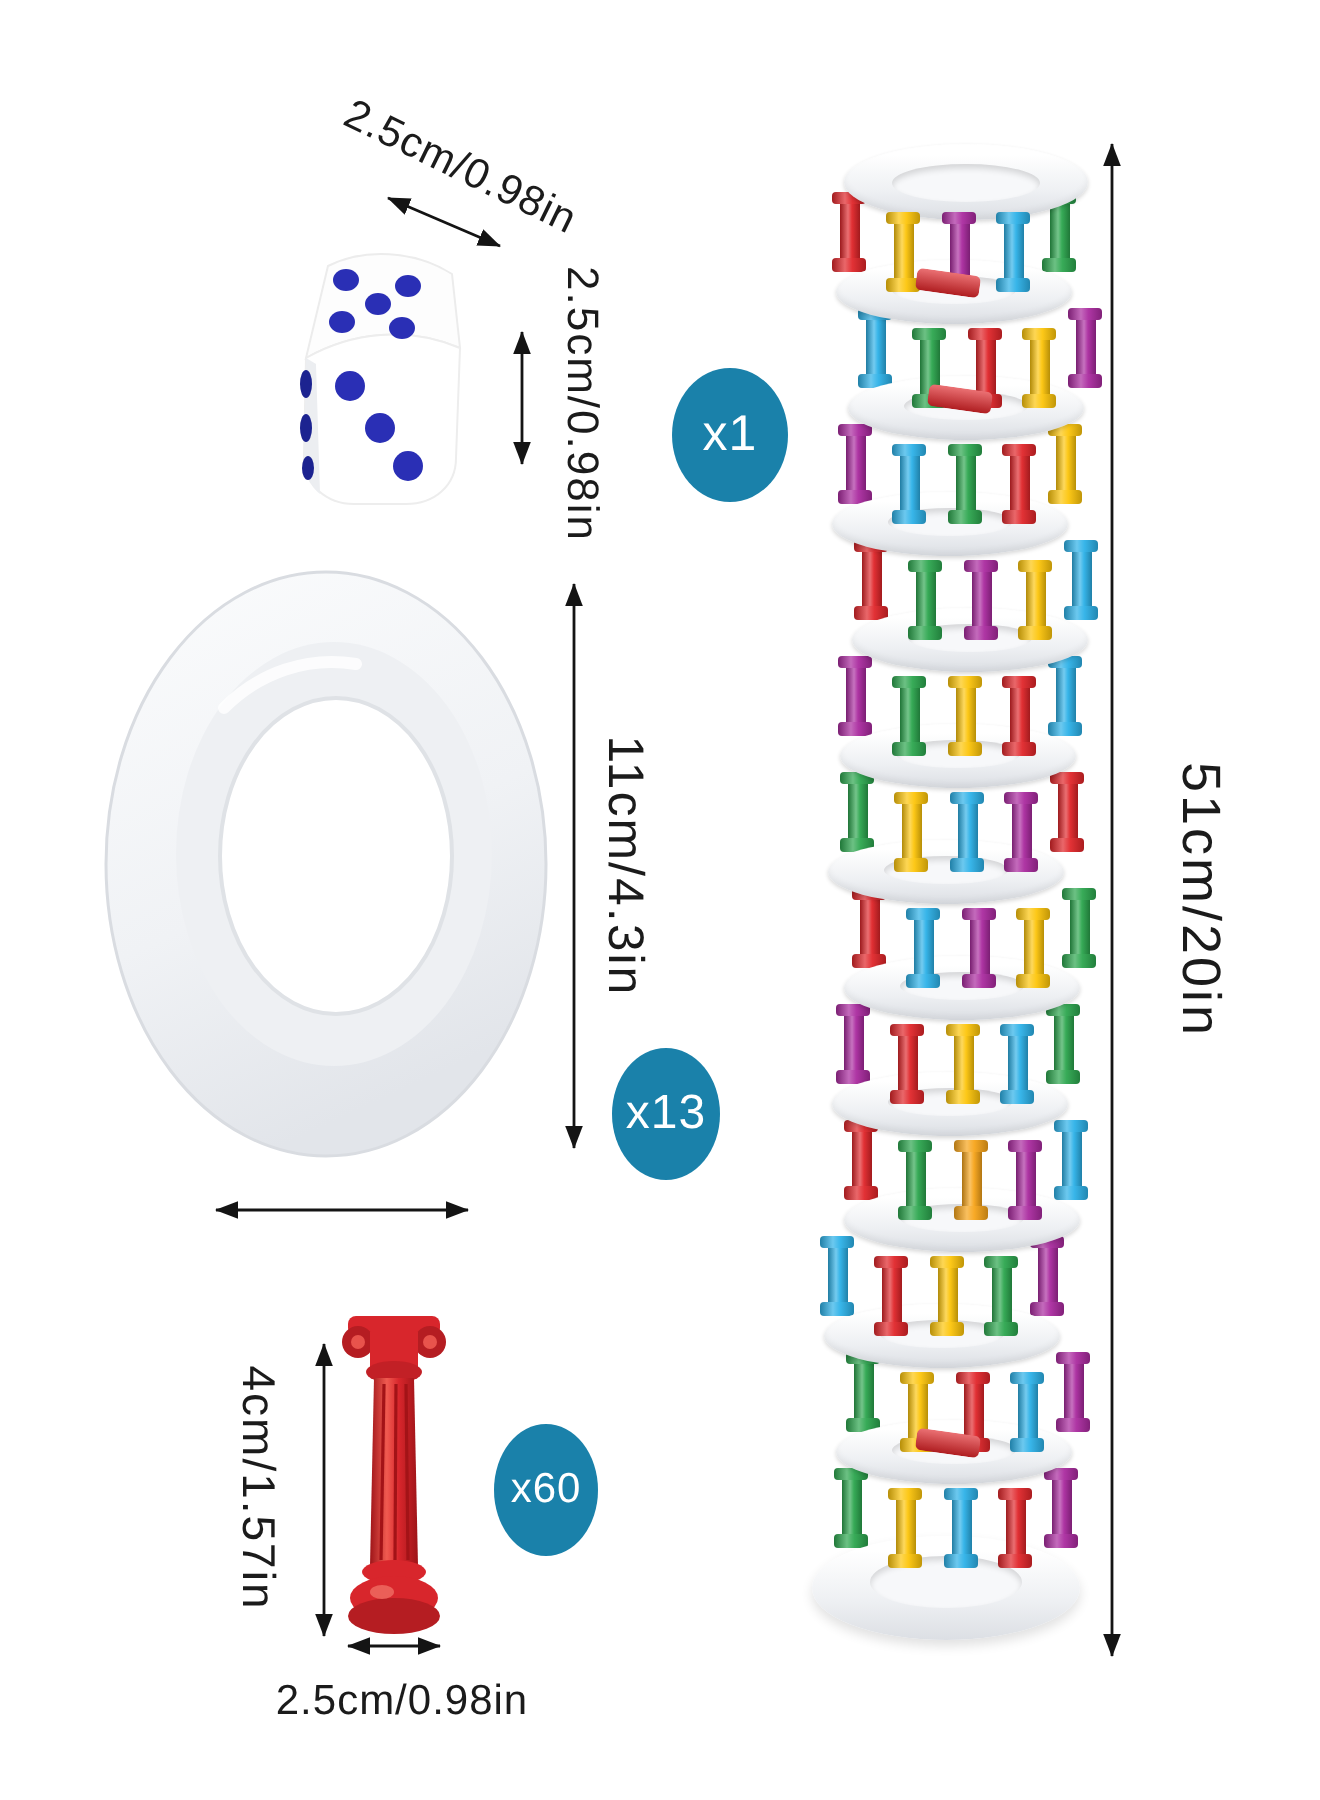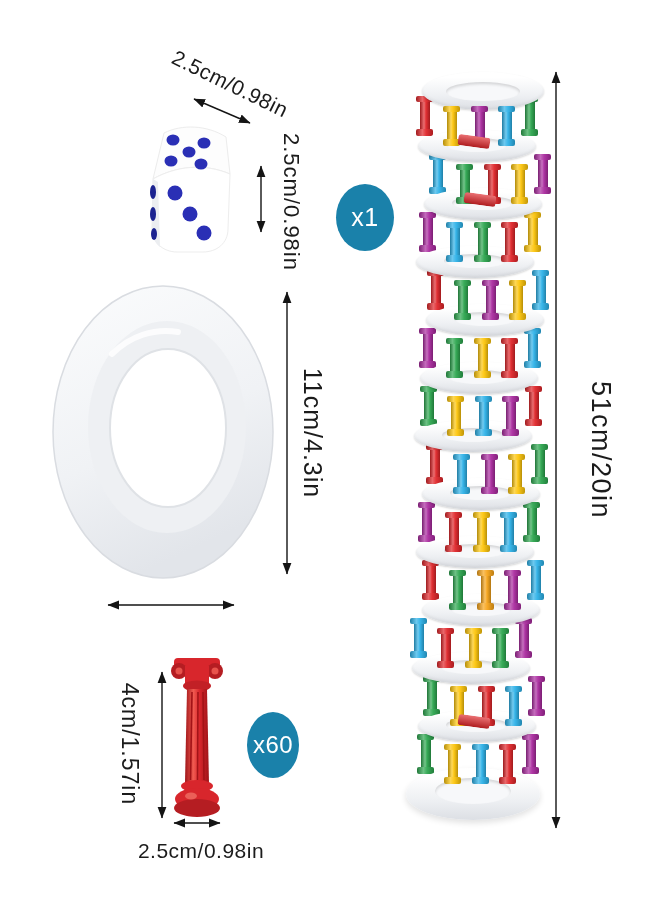--- a/index.html
+++ b/index.html
@@ -116,20 +116,21 @@
     <ellipse cx="118" cy="144" rx="58" ry="79" fill="#ffffff" stroke="#dfe2e6" stroke-width="2"></ellipse>
     <path d="M62 70 C80 52 104 44 128 48" fill="none" stroke="#ffffff" stroke-width="6" stroke-linecap="round" opacity="0.8"></path>
   </svg>
 
   <svg class="abs" style="left:280px;top:282px" width="14" height="302">
     <line x1="7" y1="10" x2="7" y2="292" stroke="#141414" stroke-width="1.4" marker-start="url(#ah)" marker-end="url(#ah)"></line>
   </svg>
 
   <div class="vlabel" style="left:312px;top:433px;font-size:25px">11cm/4.3in</div>
 
+  <div class="badge" style="left:306px;top:524px;width:54px;height:66px;font-size:24px">x13</div>
 
   <svg class="abs" style="left:98px;top:598px" width="146" height="14">
     <line x1="10" y1="7" x2="136" y2="7" stroke="#141414" stroke-width="1.4" marker-start="url(#ah)" marker-end="url(#ah)"></line>
   </svg>
 
 
   <div class="vlabel" style="left:129px;top:744px;font-size:23px">4cm/1.57in</div>
 
   <svg class="abs" style="left:155px;top:662px" width="14" height="166">
     <line x1="7" y1="10" x2="7" y2="156" stroke="#141414" stroke-width="1.4" marker-start="url(#ah)" marker-end="url(#ah)"></line>
@@ -154,21 +155,21 @@
     <path d="M19 33 L39 33 L41 127 L17 127 Z" fill="url(#redShaft)"></path>
     <line x1="24" y1="36" x2="22.5" y2="124" stroke="#a31317" stroke-width="1.6"></line>
     <line x1="30" y1="36" x2="29.5" y2="124" stroke="#a31317" stroke-width="1.6"></line>
     <line x1="35" y1="36" x2="36" y2="124" stroke="#a31317" stroke-width="1.6"></line>
     <ellipse cx="29" cy="130" rx="16" ry="6" fill="#d8262c"></ellipse>
     <ellipse cx="29" cy="143" rx="22" ry="11" fill="#d8262c"></ellipse>
     <ellipse cx="29" cy="152" rx="23" ry="9" fill="#b51d22"></ellipse>
     <ellipse cx="23" cy="140" rx="6" ry="3.5" fill="#ef6a60" opacity="0.85"></ellipse>
   </svg>
 
-  <div class="badge" style="left:247px;top:712px;width:52px;height:66px;font-size:24px">x60</div>
+  <div class="badge" style="left:247px;top:712px;width:52px;height:66px;font-size:21px">x60</div>
 
   <svg class="abs" style="left:164px;top:816px" width="66" height="14">
     <line x1="10" y1="7" x2="56" y2="7" stroke="#141414" stroke-width="1.4" marker-start="url(#ah)" marker-end="url(#ah)"></line>
   </svg>
 
   <div class="hlabel" style="left:201px;top:851px">2.5cm/0.98in</div>
 
   <div class="tower">
       <div class="disc disc-top" style="top: 0px; left: 6px;"></div>
       <div class="pillar" style="--c: #e02529; left: 0px; top: 24px;">

